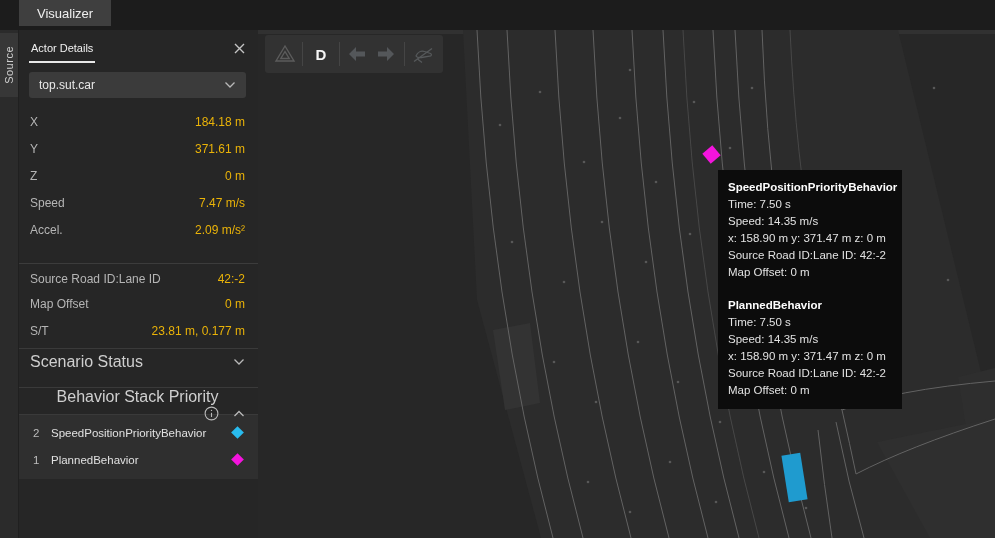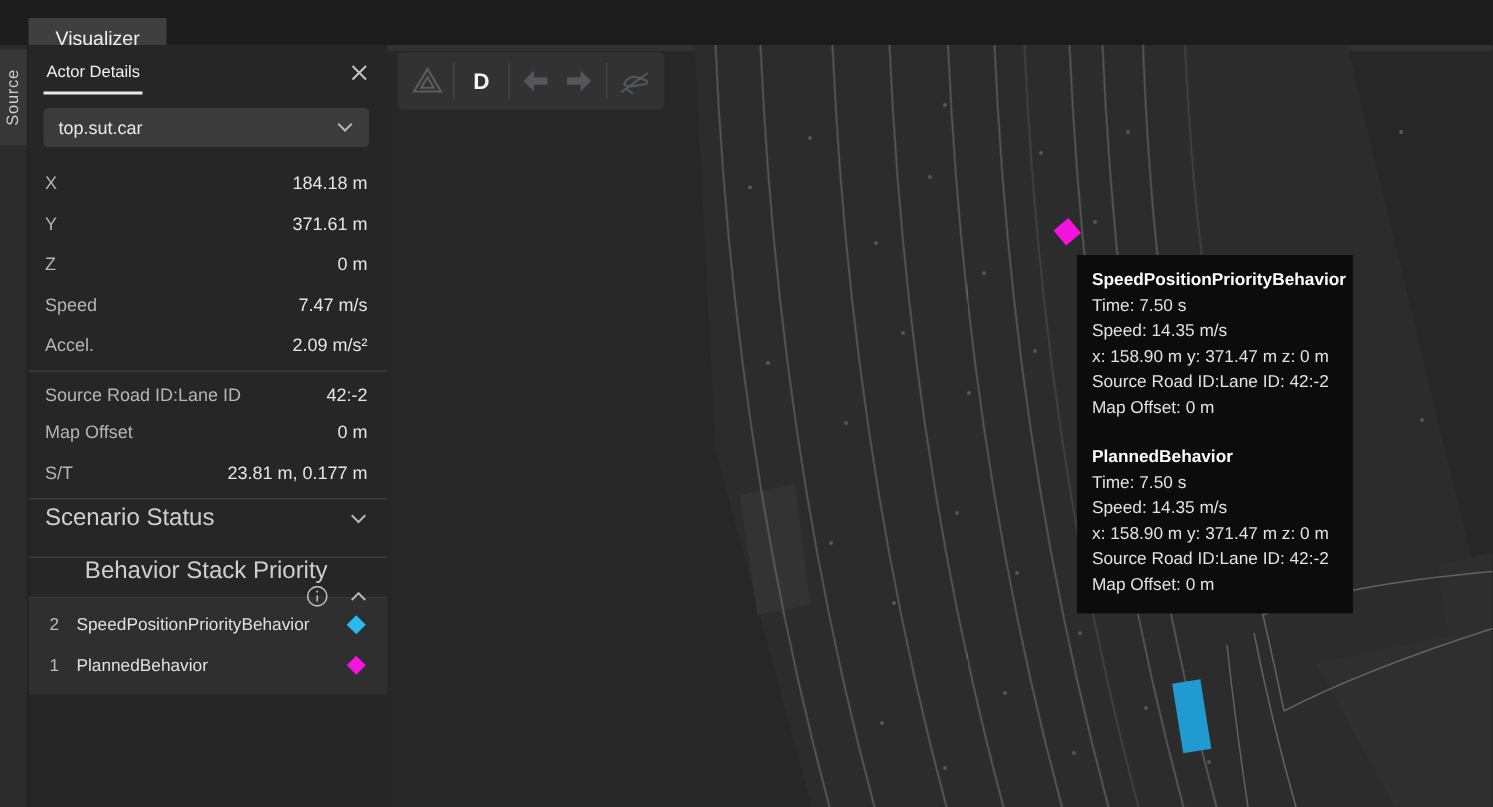--- a/index.html
+++ b/index.html
@@ -1,21 +1,21 @@
 <!DOCTYPE html>
 <html style="--accent_cyan: #29bbee; --accent_magenta: #f414dd; --car_cyan: #1f9bcf;"><head>
 <meta charset="utf-8">
 <style>
   * { margin:0; padding:0; box-sizing:border-box; }
   html,body { width:995px; height:538px; overflow:hidden; background:#272727;
               font-family:"Liberation Sans", sans-serif; }
 
   
   .topbar { position:absolute; left:0; top:0; width:995px; height:30px; background:#1c1c1c; }
-  .topbar .tab { position:absolute; left:19px; top:12px; height:26px; padding:0 18px;
+  .topbar .tab { position:absolute; left:19px; top:0; height:26px; padding:0 18px;
                  background:#3f3f3f; color:#efefef; font-size:13px;
                  display:flex; align-items:center; }
 
   
   .rail { position:absolute; left:0; top:30px; width:18px; height:508px; background:#2b2b2b; }
   .rail-tab { position:absolute; left:0; top:3px; width:18px; height:64px; background:#373737;
               display:flex; align-items:center; justify-content:center; }
   .rail-tab span { writing-mode:vertical-rl; transform:rotate(180deg); color:#cfcfcf;
                    font-size:11px; letter-spacing:0.5px; }
 
@@ -28,22 +28,22 @@
   .panel-close { margin-left:auto; width:18px; height:18px; display:flex; align-items:center; justify-content:center; }
   .panel-close svg { stroke:#c4c4c4; }
 
   .dropdown { margin:6px 12px 10px 10px; height:26px; background:#3b3b3b; border-radius:3px;
               display:flex; align-items:center; padding:0 10px;text-align:center; }
   .dropdown .val { font-size:12px; color:#e8e8e8; }
   .dropdown .chev { margin-left:auto; }
 
   .kv { height:27px; display:flex; align-items:center; padding:0 13px 0 11px; }
   .kv .k { font-size:12px; color:#b5b5b5; }
-  .kv .v { margin-left:auto; font-size:12px; color:#e5e5e5; }
-  .sep { border-top:1px solid #3c3c3c; margin-top:4px; padding-top:3px; }
+  .kv .v { margin-left:auto; font-size:12px; color:#eab308; }
+  .sep { border-top:1px solid #3c3c3c; margin-top:20px; padding-top:3px; }
 
   .sec-head { height:26px; display:flex; align-items:center; padding:0 13px 0 11px;
               border-top:1px solid #3a3a3a; margin-top:4px; }
   .sec-head.second { height:28px; border-bottom:1px solid #3a3a3a; margin-top:13px;flex-direction:column; }
   .sec-head .t { font-size:16px; color:#cfcfcf; }
   .sec-head .icons { margin-left:auto; display:flex; align-items:center; gap:14px; }
 
   .beh-list { background:#2f2f2f; padding:4px 0 6px; }
   .beh-row { height:27px; display:flex; align-items:center; padding:0 16px 0 14px; }
   .beh-row .num { font-size:11.5px; color:#bcbcbc; width:18px; }

